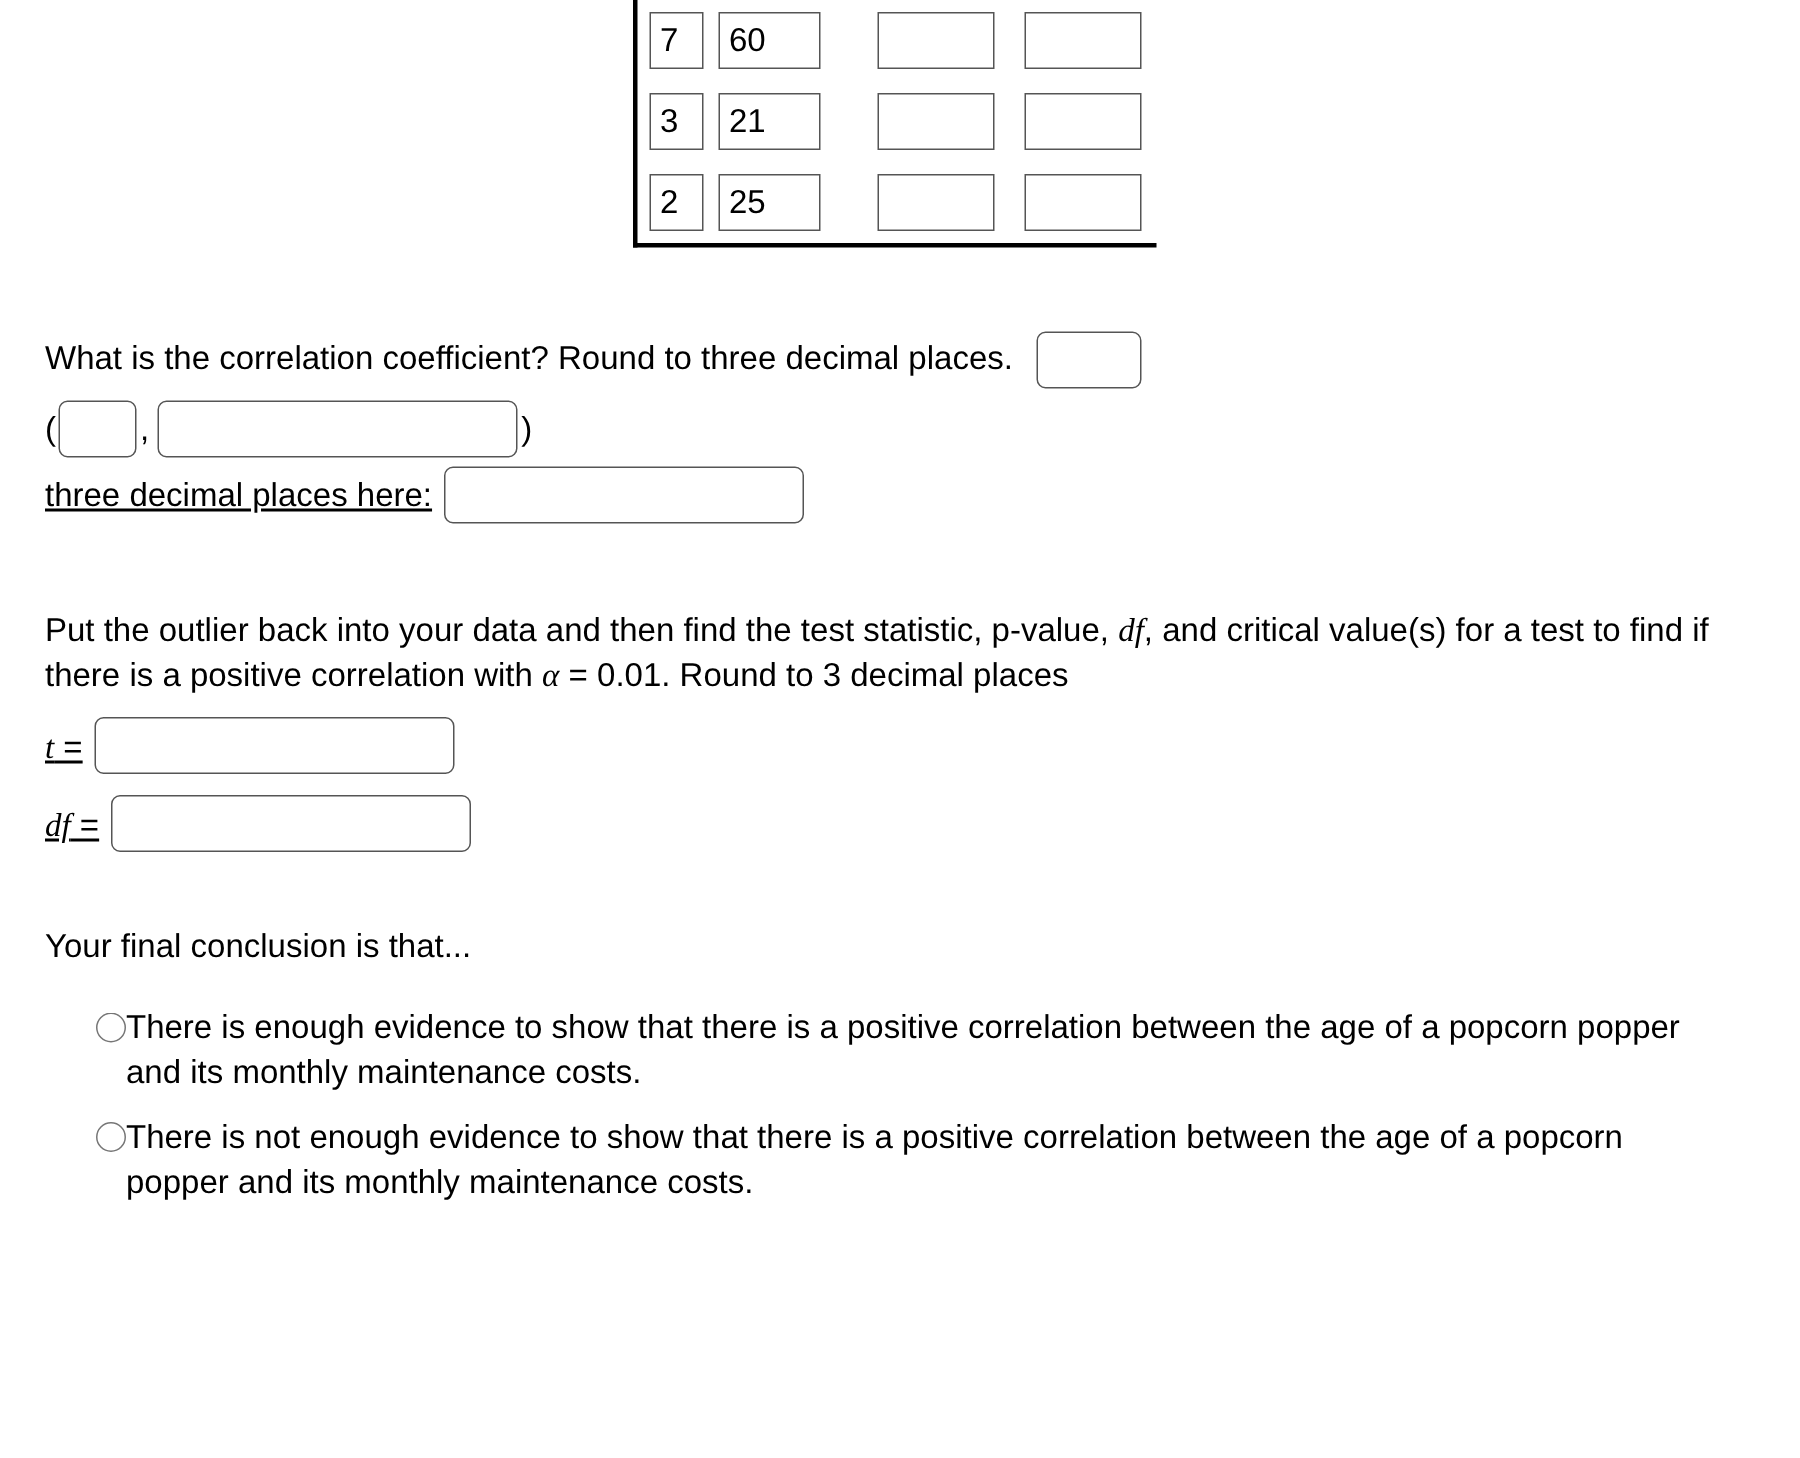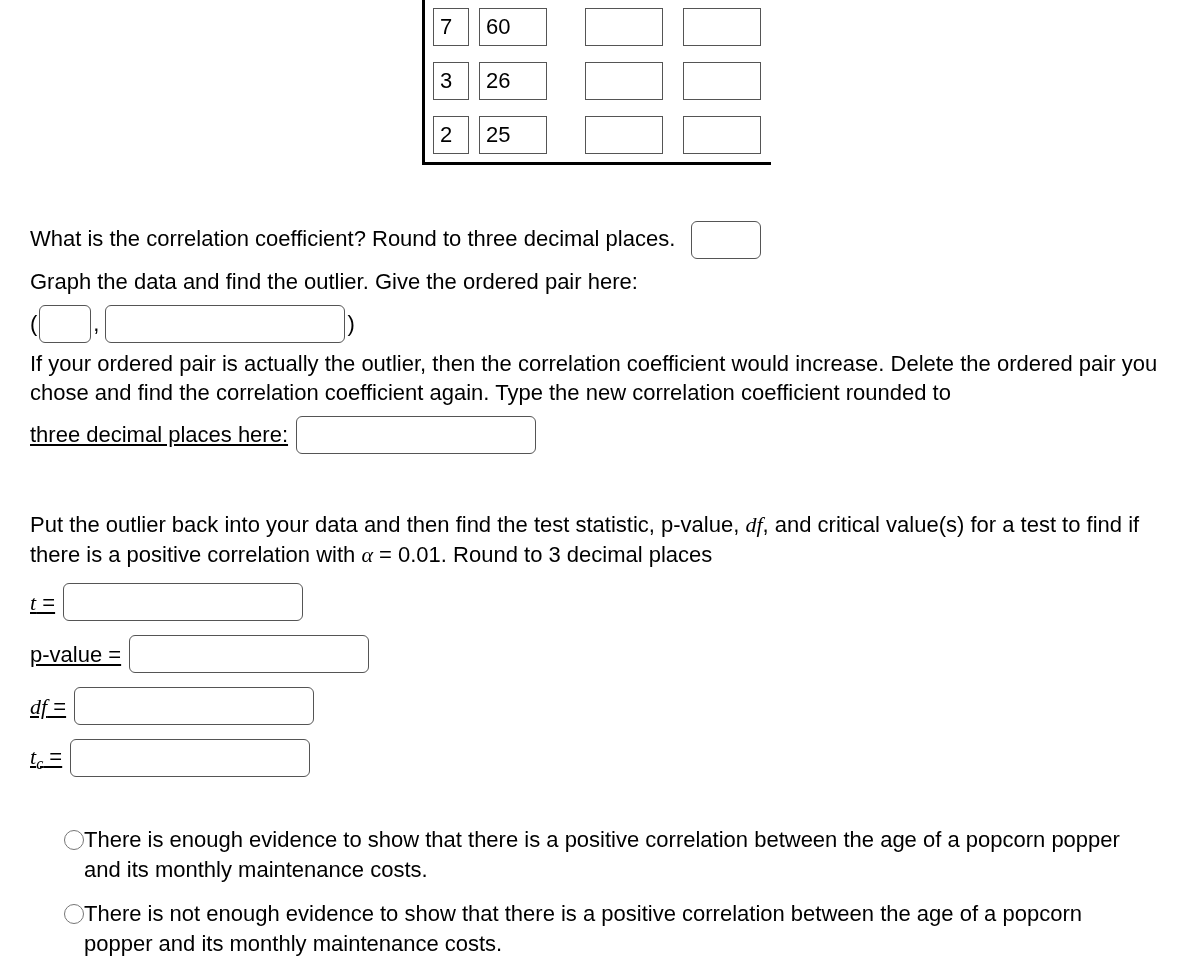--- a/index.html
+++ b/index.html
@@ -73,81 +73,70 @@
 
 <div class="data-table">
   <div class="data-row">
     <div class="data-cell-1">7</div>
     <div class="data-cell-2">60</div>
     <div class="data-cell-3"></div>
     <div class="data-cell-4"></div>
   </div>
   <div class="data-row">
     <div class="data-cell-1">3</div>
-    <div class="data-cell-2">26</div>
+    <div class="data-cell-2">21</div>
     <div class="data-cell-3"></div>
     <div class="data-cell-4"></div>
   </div>
   <div class="data-row">
     <div class="data-cell-1">2</div>
     <div class="data-cell-2">25</div>
     <div class="data-cell-3"></div>
     <div class="data-cell-4"></div>
   </div>
 </div>
 
 
 <div class="section">
   <div class="line">
     <span>What is the correlation coefficient? </span><span class="italic">Round to three decimal places.</span>
     <input type="text" class="input-sm" style="margin-left: 10px;">
   </div>
-  <div class="line">Graph the data and find the outlier. Give the ordered pair here:</div>
   <div class="pair-row">
     <span>(</span>
     <input type="text" class="input-tiny" style="">
     <span>,</span>
     <input type="text" class="input-md" style="margin-left: 4px;">
     <span>)</span>
-  </div>
-  <div class="line" style="margin-top:6px;">
-    <span>If your ordered pair is actually the outlier, then the correlation coefficient would increase. Delete the ordered pair you chose and find the correlation coefficient again. Type the new correlation coefficient rounded to</span>
   </div>
   <div class="inline-row" style="margin-top:4px;">
     <span>three decimal places here:</span>
     <input type="text" class="input-md" style="">
   </div>
 </div>
 
 
 <div class="section" style="">
   <div class="line">
     <span class="italic">Put the outlier back into your data</span><span> and then find the test statistic, p-value, </span><span class="math-italic">df</span><span>, and critical value(s) for a test to find if there is a positive correlation with </span><span class="math-italic">α</span><span> = </span><span>0.01</span><span>. </span><span class="italic">Round to 3 decimal places</span>
   </div>
 
   <div class="inline-row">
     <span><span class="math-italic">t</span><span> = </span></span>
     <input type="text" class="input-md" style="">
   </div>
   <div class="inline-row">
-    <span>p-value = </span>
-    <input type="text" class="input-md" style="">
-  </div>
-  <div class="inline-row">
     <span><span class="math-italic">df</span><span> = </span></span>
-    <input type="text" class="input-md" style="">
-  </div>
-  <div class="inline-row">
-    <span><span class="math-italic">t</span><span class="sub">c</span><span> = </span></span>
     <input type="text" class="input-md" style="">
   </div>
 </div>
 
 
 <div class="section" style="margin-top:48px;">
+  <div class="line">Your final conclusion is that...</div>
   <div class="radio-group">
     <div class="radio-opt">
       <input type="radio" name="concl" style="">
       <label>There is enough evidence to show that there is a positive correlation between the age of a popcorn popper and its monthly maintenance costs.</label>
     </div>
     <div class="radio-opt">
       <input type="radio" name="concl" style="">
       <label>There is not enough evidence to show that there is a positive correlation between the age of a popcorn popper and its monthly maintenance costs.</label>
     </div>
   </div>

